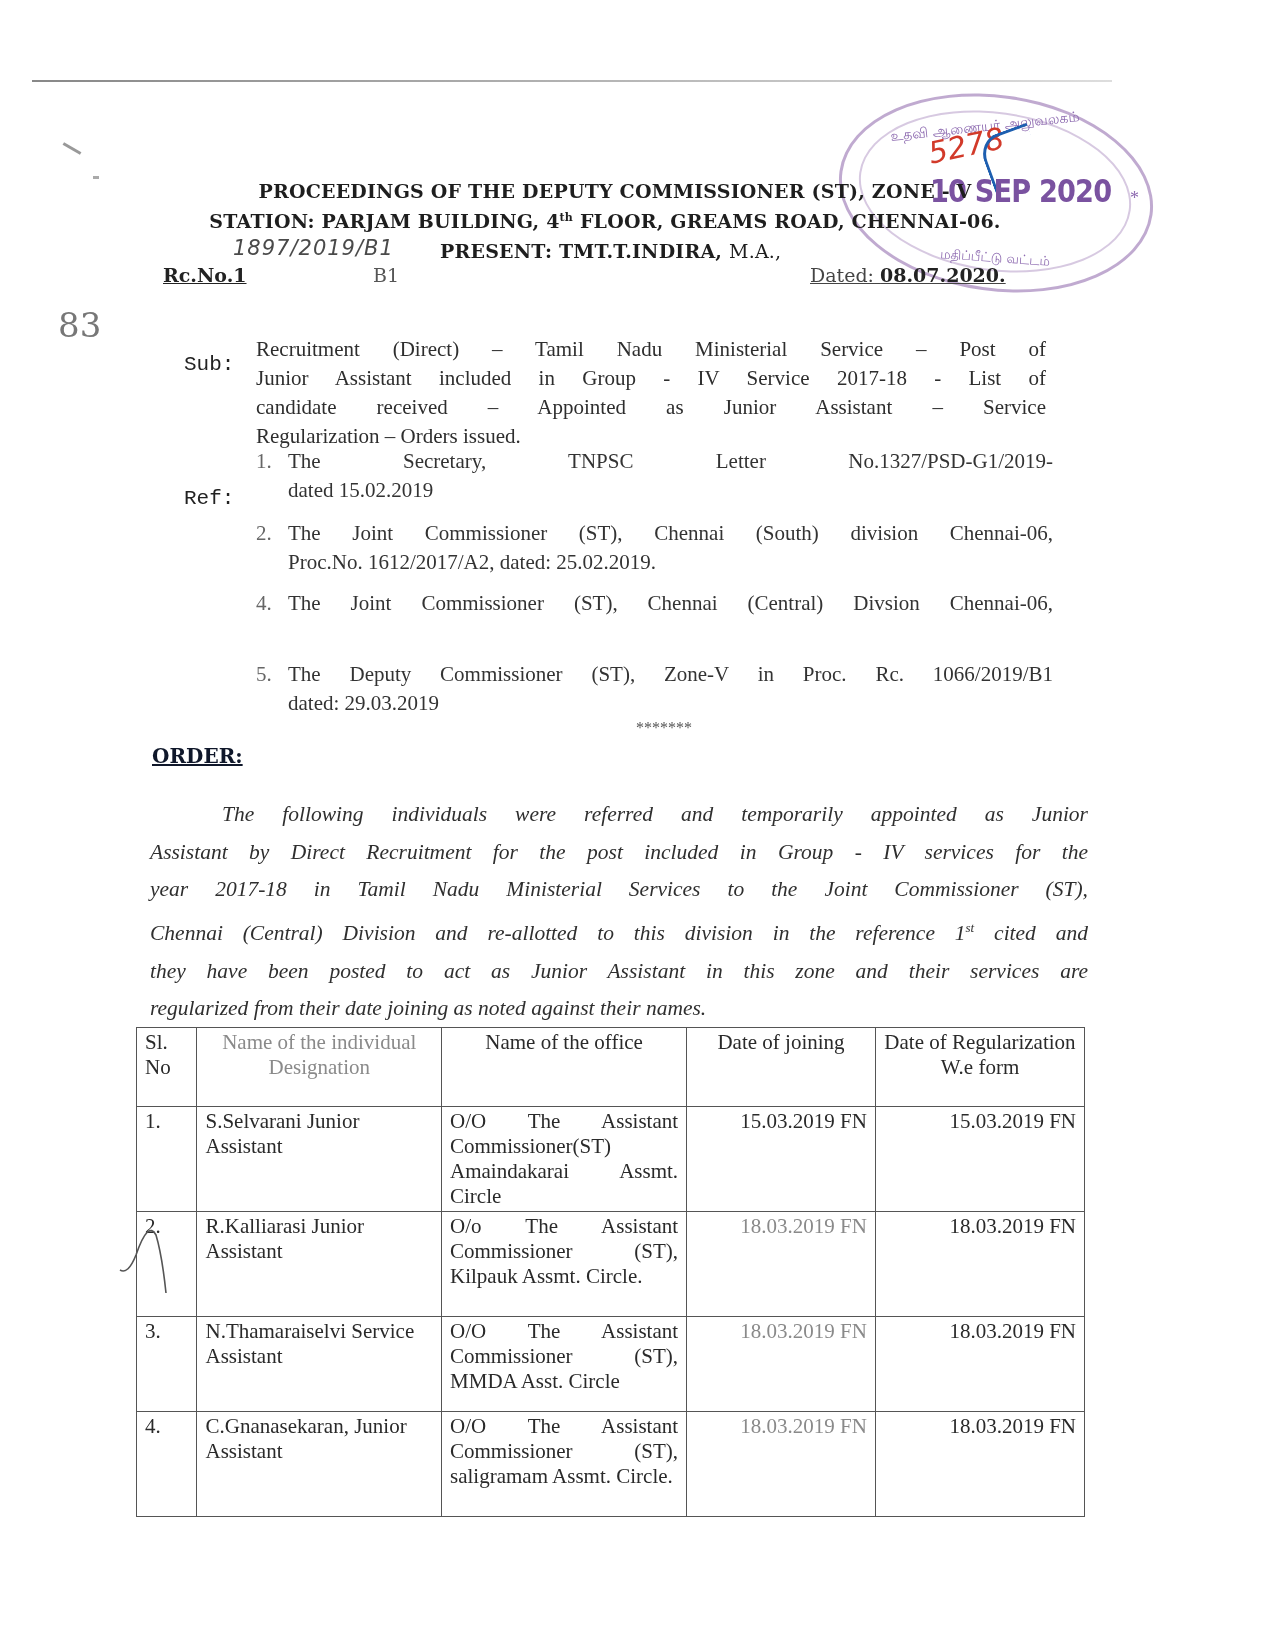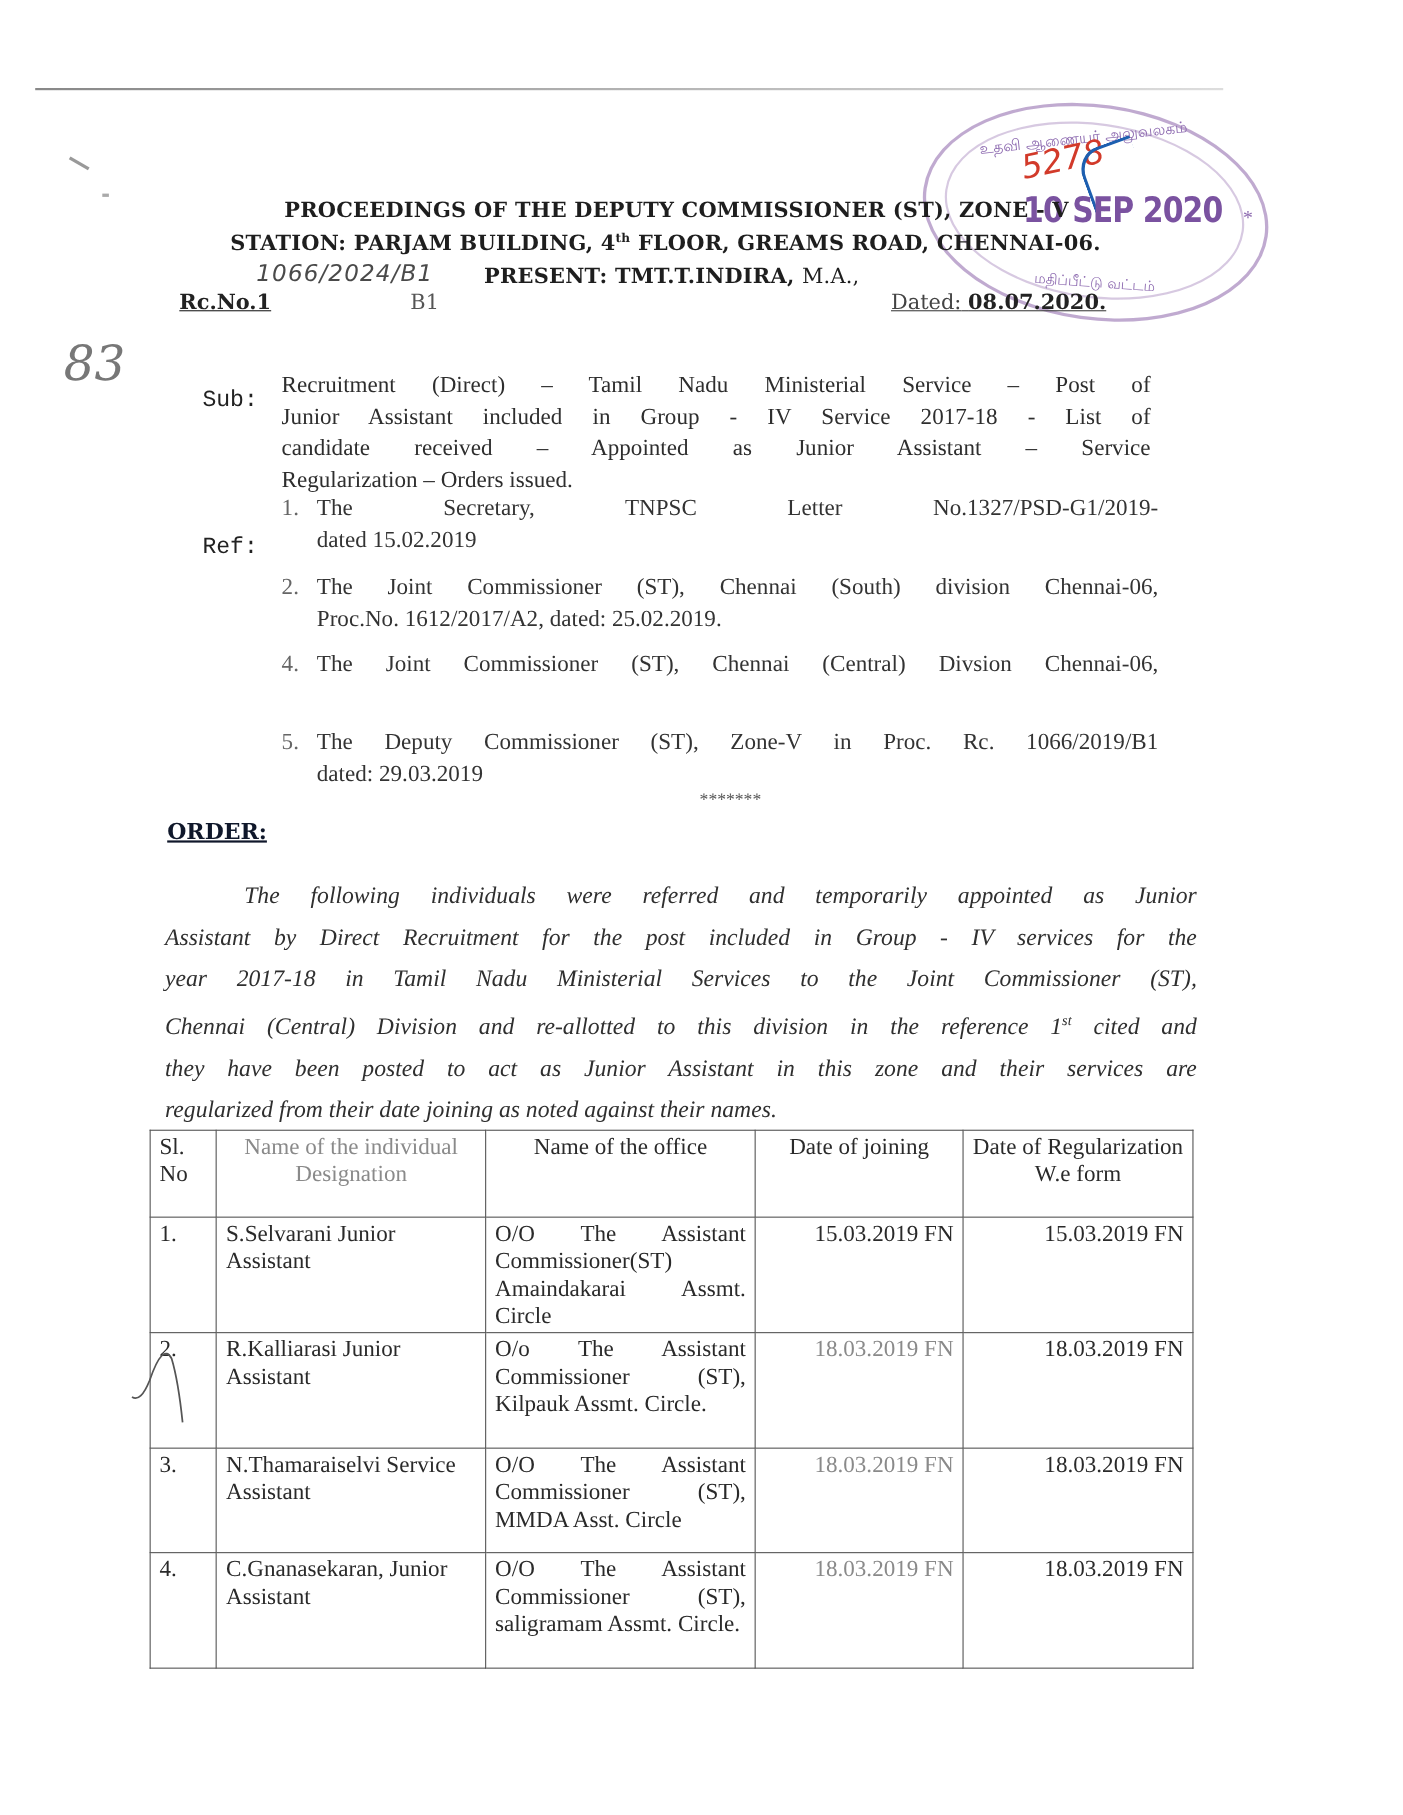--- a/index.html
+++ b/index.html
@@ -20,22 +20,22 @@
   .hdr3 .ma { font-weight: normal; }
   .hw-ref { position: absolute; left: 233px; top: 236px; font-family: "DejaVu Sans", sans-serif;
             font-size: 21px; color: #4a4a4a; font-style: italic; letter-spacing: 1px; }
   .rcno { position: absolute; left: 163px; top: 264px; font-family: "DejaVu Serif", serif; font-weight: bold;
           font-size: 19px; text-decoration: underline; color: #222; }
   .rcno .rc-suffix { position: absolute; left: 210px; font-weight: normal; color: #555; }
   .dated { position: absolute; left: 810px; top: 264px; font-family: "DejaVu Serif", serif;
            font-size: 19px; color: #444; text-decoration: underline; }
   .dated b { color: #222; }
 
-  .margin-note { position: absolute; left: 58px; top: 305px; font-size: 44px; color: #777;
-                 font-family: "DejaVu Serif", serif; font-style: italic; }
+  .margin-note { position: absolute; left: 58px; top: 305px; font-size: 34px; color: #777;
+                 font-family: "DejaVu Serif", serif; }
 
   .stamp { position: absolute; left: 838px; top: 95px; width: 310px; height: 190px; border-radius: 50%;
            border: 3px solid rgba(140, 100, 170, 0.55); transform: rotate(8deg); }
   .stamp-inner { position: absolute; left: 858px; top: 112px; width: 270px; height: 155px; border-radius: 50%;
                  border: 2px solid rgba(140, 100, 170, 0.35); transform: rotate(8deg); }
   .stamp-date { position: absolute; left: 930px; top: 172px; font-family: "DejaVu Sans", sans-serif;
                 font-size: 32px; color: #7a52a0; font-weight: bold; letter-spacing: -1px; transform: scaleX(0.85); transform-origin: left; }
   .stamp-num { position: absolute; left: 928px; top: 128px; font-family: "DejaVu Sans", sans-serif;
                font-size: 30px; color: #d23a2a; font-style: italic; transform: rotate(-12deg); }
   .stamp-sign { position: absolute; left: 985px; top: 130px; width: 50px; height: 55px;
@@ -108,21 +108,21 @@
 <div class="stamp-tamil-bot">மதிப்பீட்டு வட்டம்</div>
 <div class="stamp-num">5278</div>
 <div class="stamp-sign"></div>
 <div class="stamp-date">10 SEP 2020</div>
 <div class="stamp-star">*</div>
 
 <div class="hdr hdr1">PROCEEDINGS OF THE DEPUTY COMMISSIONER (ST), ZONE - V</div>
 <div class="hdr hdr2">
   <span>STATION: PARJAM BUILDING, 4</span><sup style="font-size:11px">th</sup><span> FLOOR, GREAMS ROAD, CHENNAI-06.</span>
 </div>
-<div class="hw-ref">1066/2024/B1</div>
+<div class="hw-ref">1897/2019/B1</div>
 <div class="hdr hdr3">
   <span class="present">PRESENT: TMT.T.INDIRA,</span>
   <span class="ma">M.A.,</span>
 </div>
 <div class="rcno">
   <span>Rc.No.1</span><span class="rc-suffix">B1</span>
 </div>
 <div class="dated">
   <span>Dated:</span>
   <b>08.07.2020.</b>

